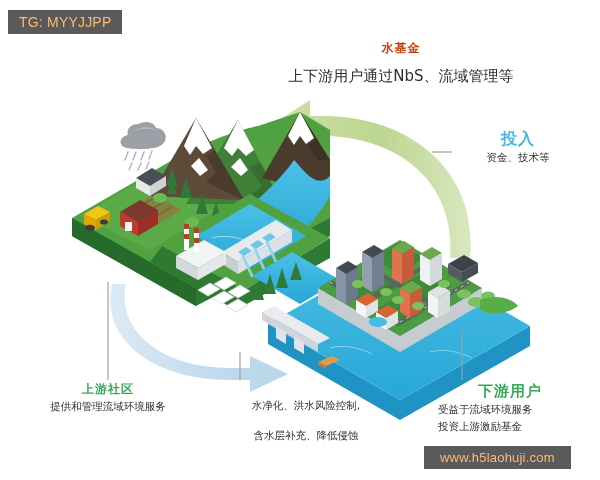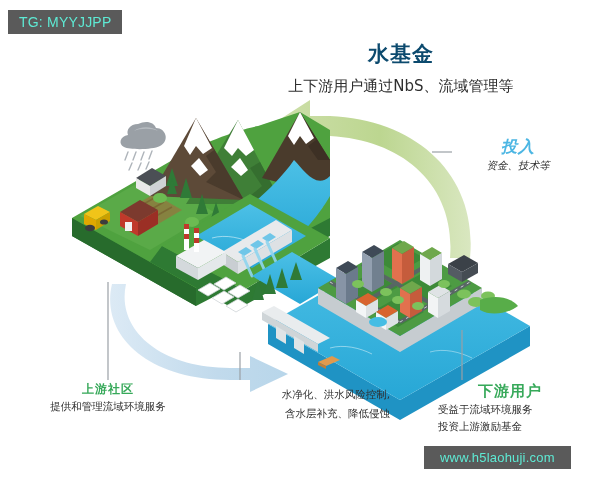--- a/index.html
+++ b/index.html
@@ -8,21 +8,21 @@
     background:#ffffff;
     font-family:"DejaVu Sans","Liberation Sans",sans-serif;
     position:relative;
   }
   #stage{position:relative;width:600px;height:480px;overflow:hidden;background:#fff;}
 
   
   .wm{
     position:absolute;
     background:#5a5a5a;
-    color:#5eead4;
+    color:#fdba74;
     font-family:"Liberation Sans",sans-serif;
     display:flex;align-items:center;
     letter-spacing:.2px;
     white-space:nowrap;
   }
   #wm-top{left:8px;top:10px;height:24px;padding:0 11px;font-size:14px;}
   #wm-bottom{left:424px;top:446px;height:23px;padding:0 16px;font-size:13px;}
 
   
   #art{position:absolute;left:0;top:0;width:600px;height:480px;}
@@ -33,34 +33,34 @@
     font-family:"DejaVu Sans","Liberation Sans",sans-serif;
     font-weight:bold;line-height:1.15;
   }
   .lab .desc{
     font-family:"DejaVu Sans","Liberation Sans",sans-serif;
     color:#2f2f2f;line-height:1.32;font-size:10.5px;
   }
   .center{text-align:center;}
 
   #lab-fund{left:286px;top:42px;width:230px;}
-  #lab-fund .ttl{font-size:21px;color:#0c4a6e;letter-spacing:1px;}
+  #lab-fund .ttl{font-size:12px;color:#c2410c;letter-spacing:1px;}
   #lab-fund .desc{margin-top:11px;font-size:15px;}
 
-  #lab-input{left:448px;top:138px;width:140px;font-style:italic;}
+  #lab-input{left:448px;top:130px;width:140px;}
   #lab-input .ttl{font-size:16px;color:#4cb6e3;letter-spacing:1px;}
   #lab-input .desc{margin-top:3px;font-size:10.5px;}
 
   #lab-up{left:18px;top:383px;width:180px;}
   #lab-up .ttl{font-size:12px;color:#37a95a;letter-spacing:1px;}
   #lab-up .desc{margin-top:3px;}
 
   #lab-svc{left:200px;top:383px;width:190px;}
   #lab-svc .ttl{font-size:15px;color:#4cb6e3;letter-spacing:1px;}
-  #lab-svc .desc{margin-top:5px;text-align:right;padding-left:22px;}
+  #lab-svc .desc{margin-top:16px;text-align:center;padding-left:22px;}
 
   #lab-down{left:420px;top:383px;width:180px;}
   #lab-down .ttl{font-size:15px;color:#37a95a;letter-spacing:1px;}
   #lab-down .desc{margin-top:3px;text-align:left;padding-left:18px;}
 </style>
 </head>
 <body>
 
 <div id="stage">
 

